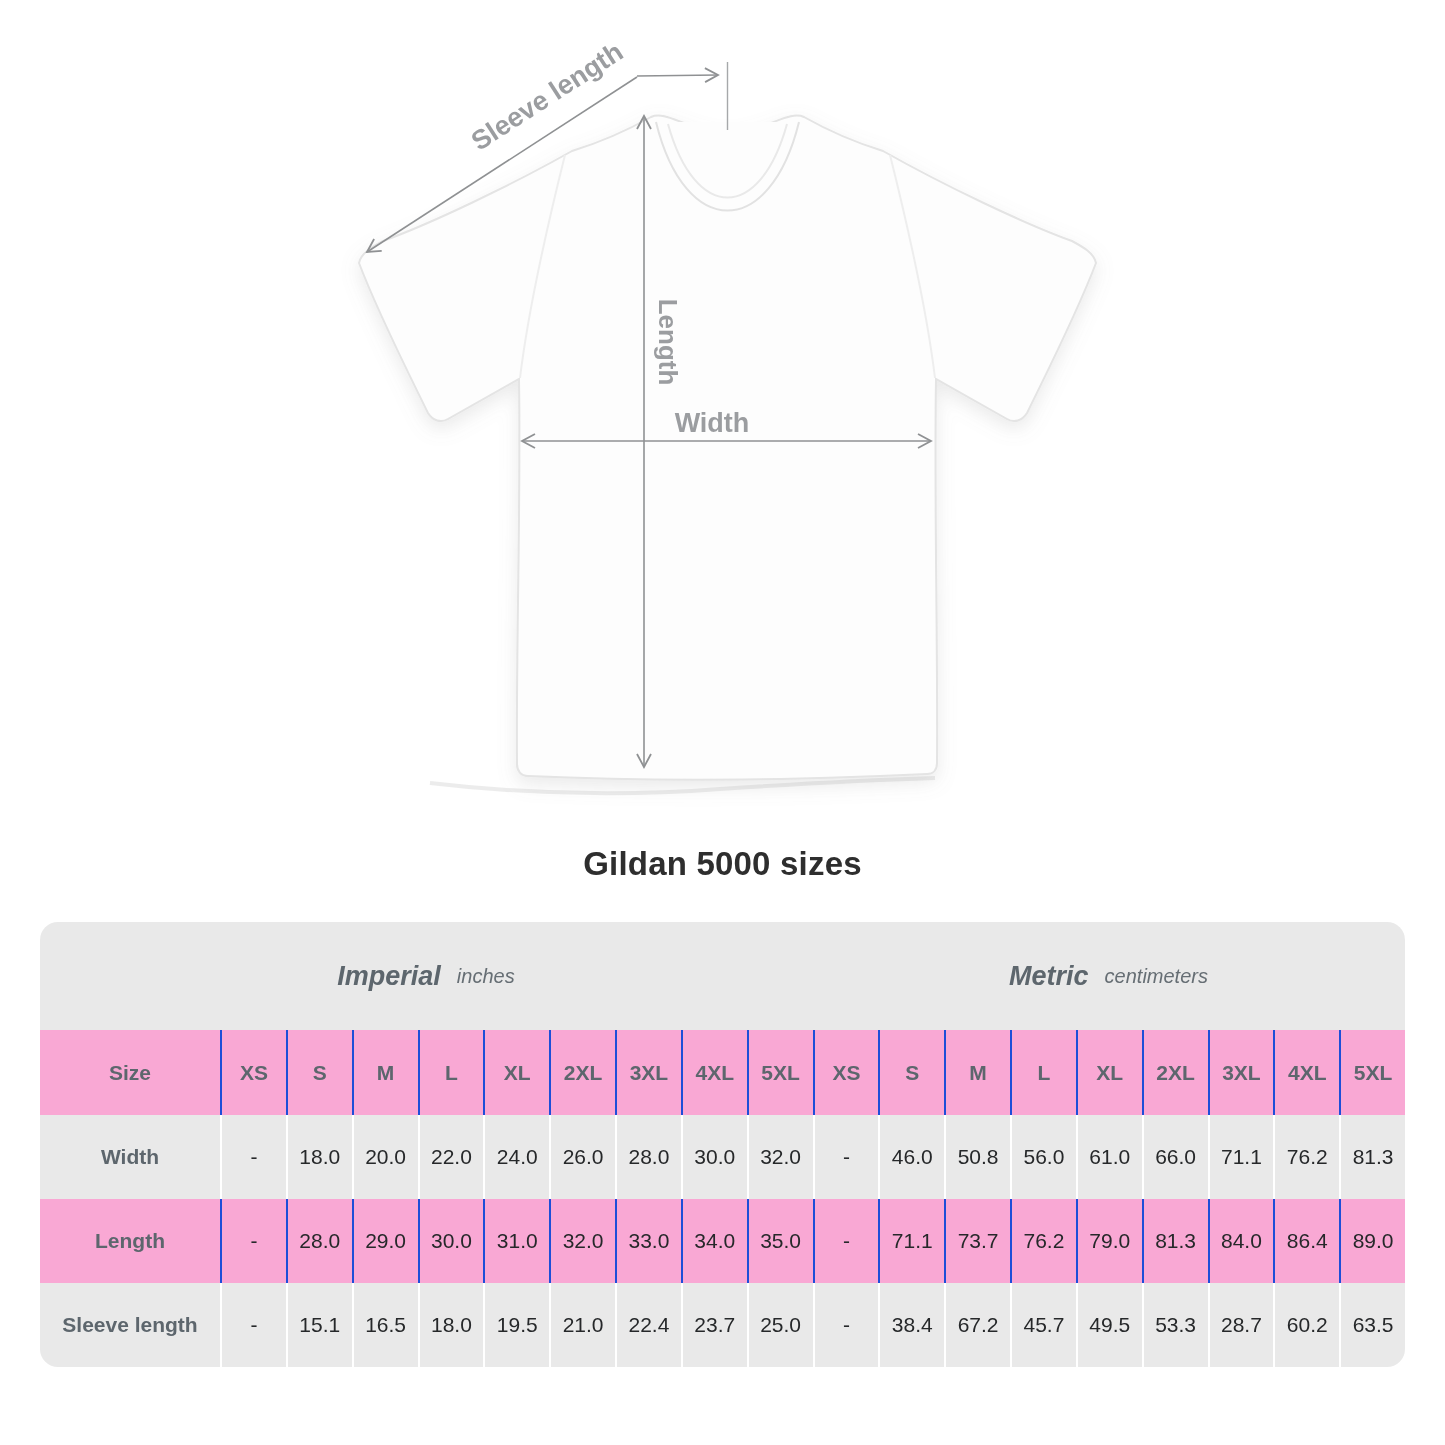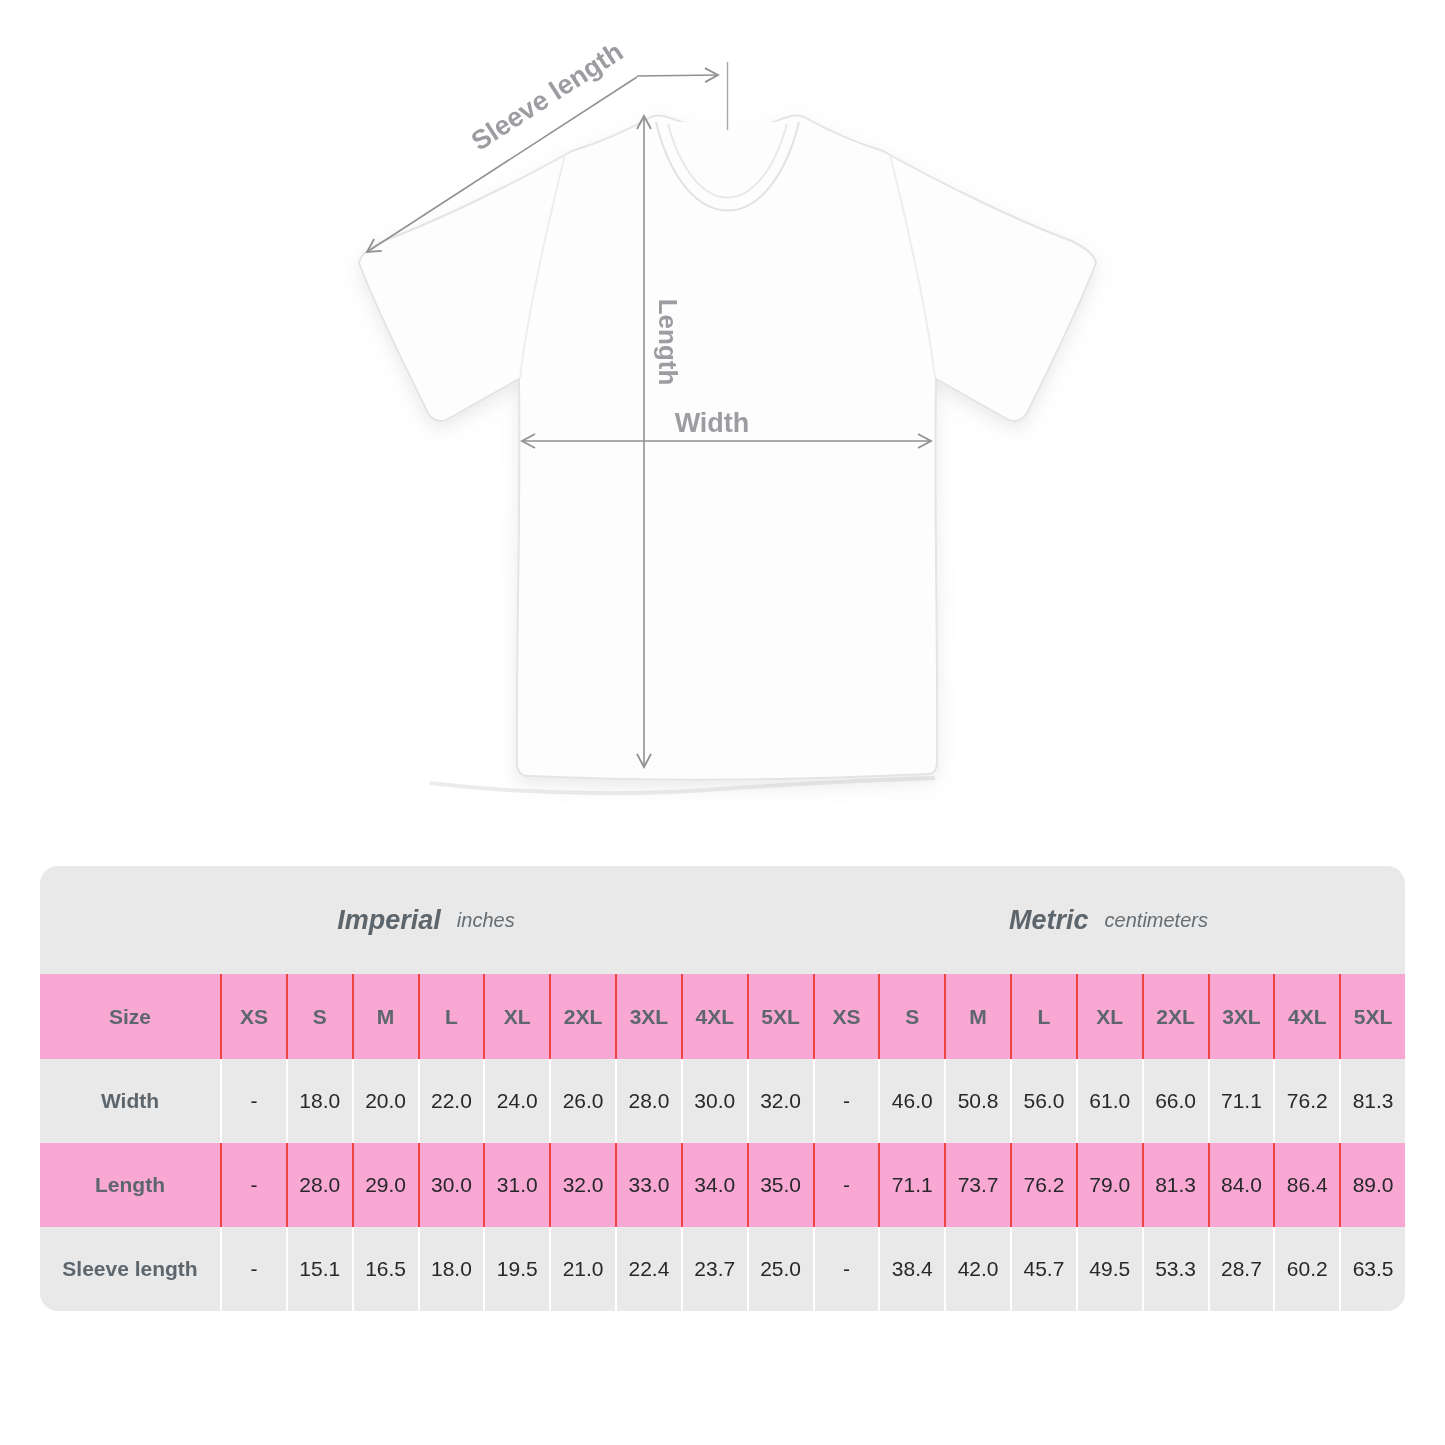--- a/index.html
+++ b/index.html
@@ -24,21 +24,21 @@
   .band-cell { display:flex; flex-direction:row; align-items:center; justify-content:center; gap:16px; }
   .band-title { font-size:27px; font-weight:bold; font-style:italic; color:#5d666d; }
   .band-sub   { font-size:20px; font-style:italic; color:#666e74; }
 
   .row { display:grid; grid-template-columns:180px repeat(18, 1fr); }
   .row.header { height:85px; background:#ffffff; }
   .row.data   { height:84px; }
   .row.gray   { background:#e9e9e9; }
   .row.white  { background:#f9a8d4; }
   .cell { display:flex; align-items:center; justify-content:center; }
-  .row.white .cell:not(:first-child) { border-left:2px solid #ef4444; }
+  .row.white .cell:not(:first-child) { border-left:2px solid #1d4ed8; }
   .row.gray  .cell:not(:first-child) { border-left:2px solid #ffffff; }
   .cell.hdr   { font-size:21px; font-weight:bold; color:#5d666d; }
   .cell.label { font-size:21px; font-weight:bold; color:#5d666d; }
   .cell.val   { font-size:21px; color:#26282a; }
 </style>
 </head>
 <body>
 
 <div class="page">
 
@@ -89,20 +89,21 @@
       <text transform="translate(552,104) rotate(-33)" text-anchor="middle" font-size="27" font-weight="bold" fill="#9b9da0">Sleeve length</text>
 
       <line x1="644" y1="116" x2="644" y2="767" stroke="#8f9193" stroke-width="1.6" marker-start="url(#arr)" marker-end="url(#arr)"></line>
       <text transform="translate(659,342) rotate(90)" text-anchor="middle" font-size="26" font-weight="bold" fill="#9b9da0">Length</text>
 
       <line x1="522" y1="441" x2="931" y2="441" stroke="#8f9193" stroke-width="1.6" marker-start="url(#arr)" marker-end="url(#arr)"></line>
       <text x="712" y="432" text-anchor="middle" font-size="27" font-weight="bold" fill="#9b9da0">Width</text>
     </svg>
   </div>
 
+  <div class="title">Gildan 5000 sizes</div>
 
   <div class="tbl">
     <div class="band">
       <div class="band-cell">
         <div class="band-title">Imperial</div>
         <div class="band-sub">inches</div>
       </div>
       <div class="band-cell">
         <div class="band-title">Metric</div>
         <div class="band-sub">centimeters</div>
@@ -178,21 +179,21 @@
           <div class="cell val">15.1</div>
           <div class="cell val">16.5</div>
           <div class="cell val">18.0</div>
           <div class="cell val">19.5</div>
           <div class="cell val">21.0</div>
           <div class="cell val">22.4</div>
           <div class="cell val">23.7</div>
           <div class="cell val">25.0</div>
           <div class="cell val">-</div>
           <div class="cell val">38.4</div>
-          <div class="cell val">42.0</div>
+          <div class="cell val">67.2</div>
           <div class="cell val">45.7</div>
           <div class="cell val">49.5</div>
           <div class="cell val">53.3</div>
           <div class="cell val">28.7</div>
           <div class="cell val">60.2</div>
           <div class="cell val">63.5</div>
         </div>
       </div>
   </div>
 

